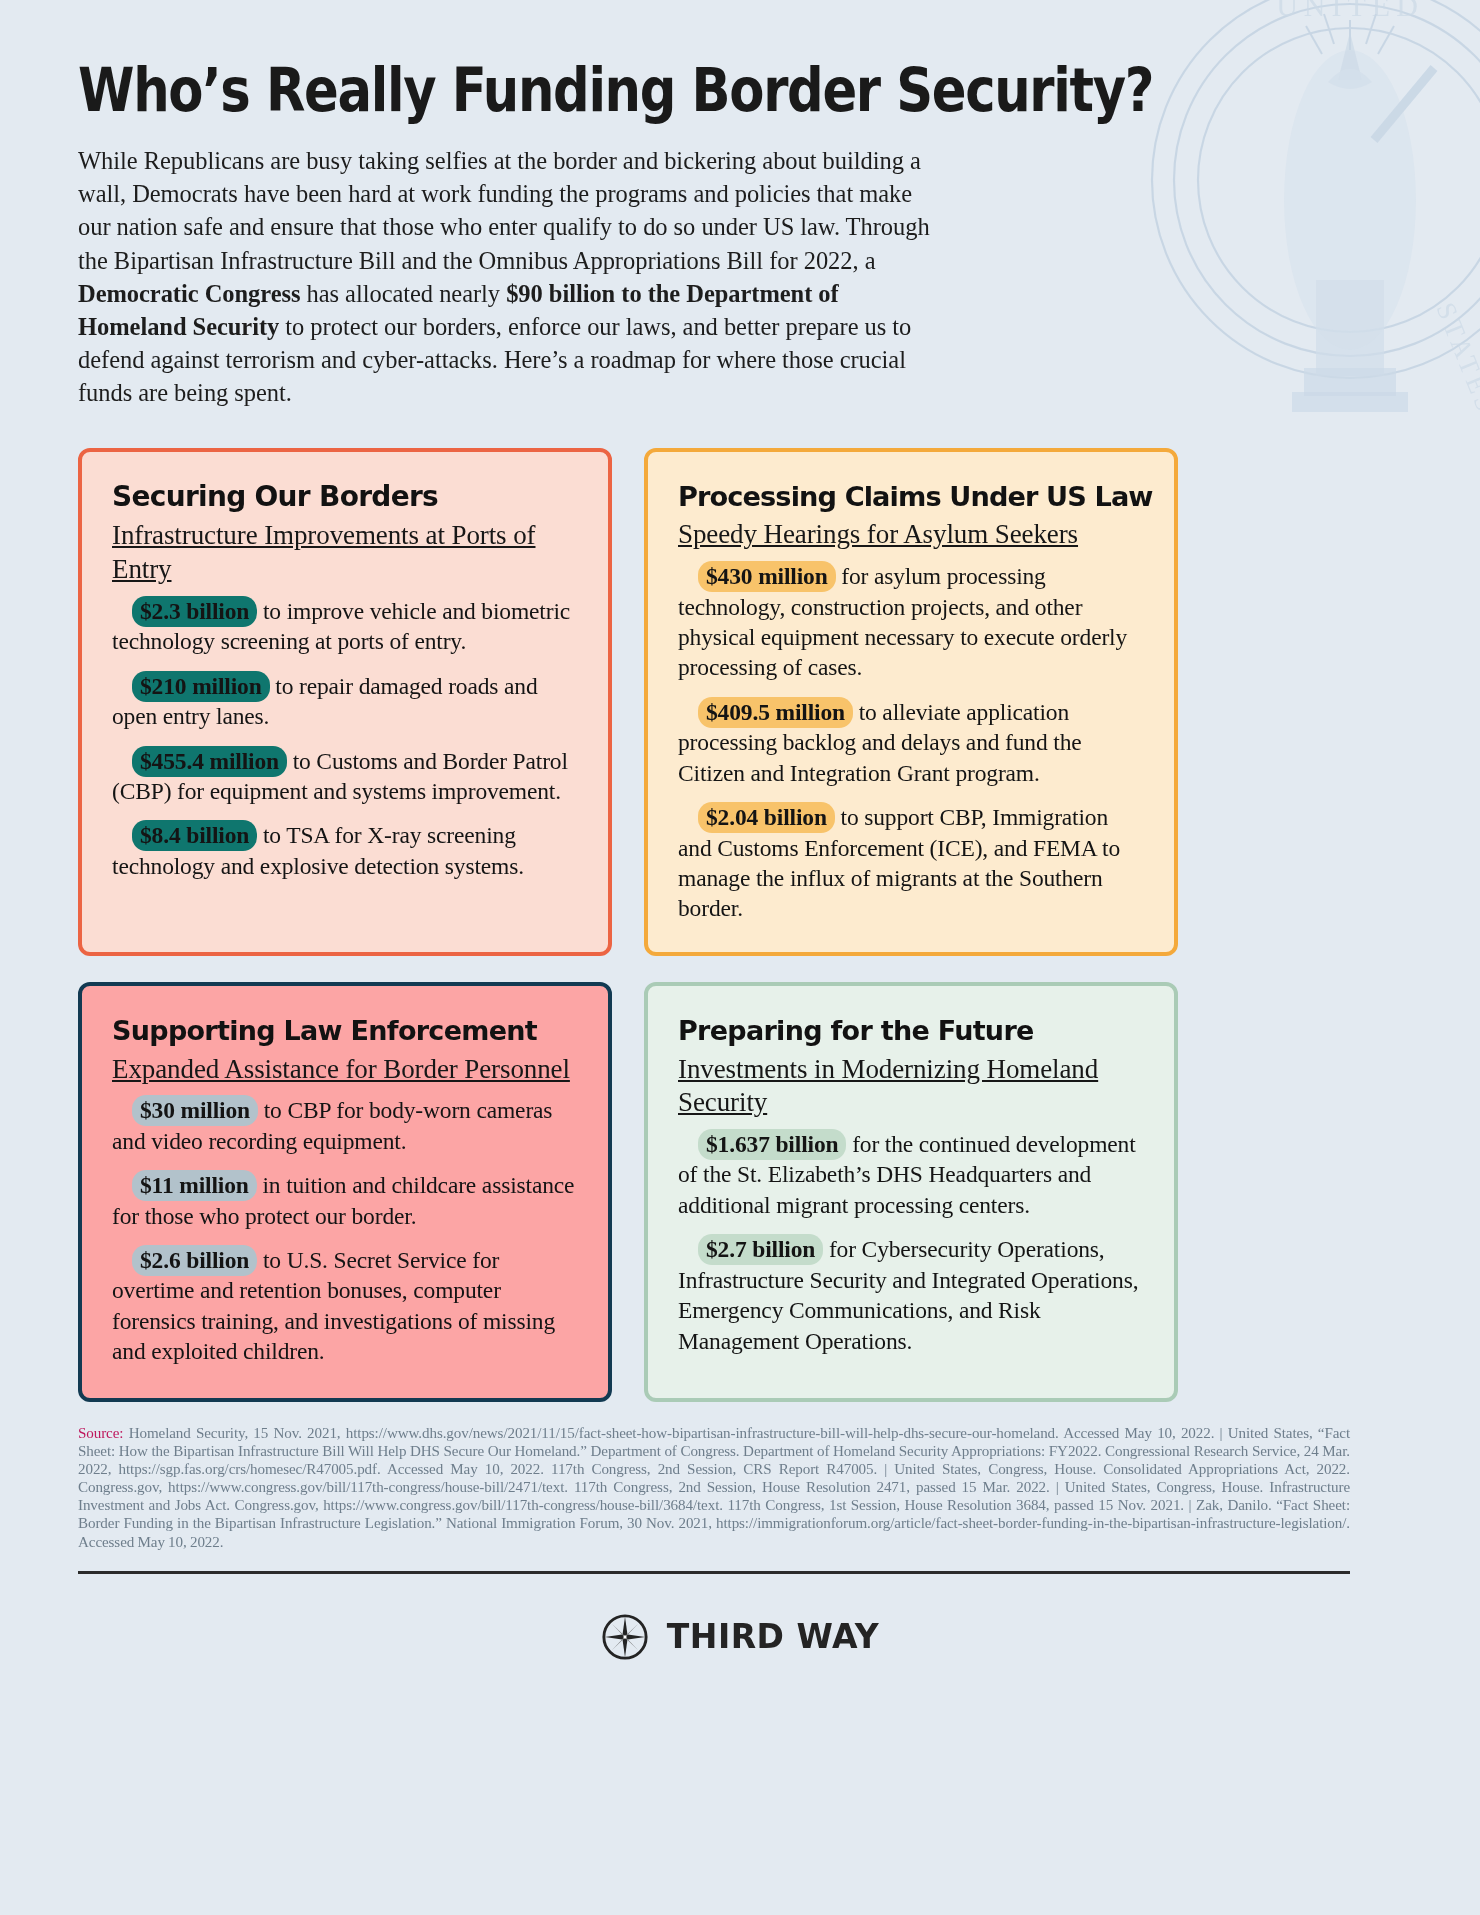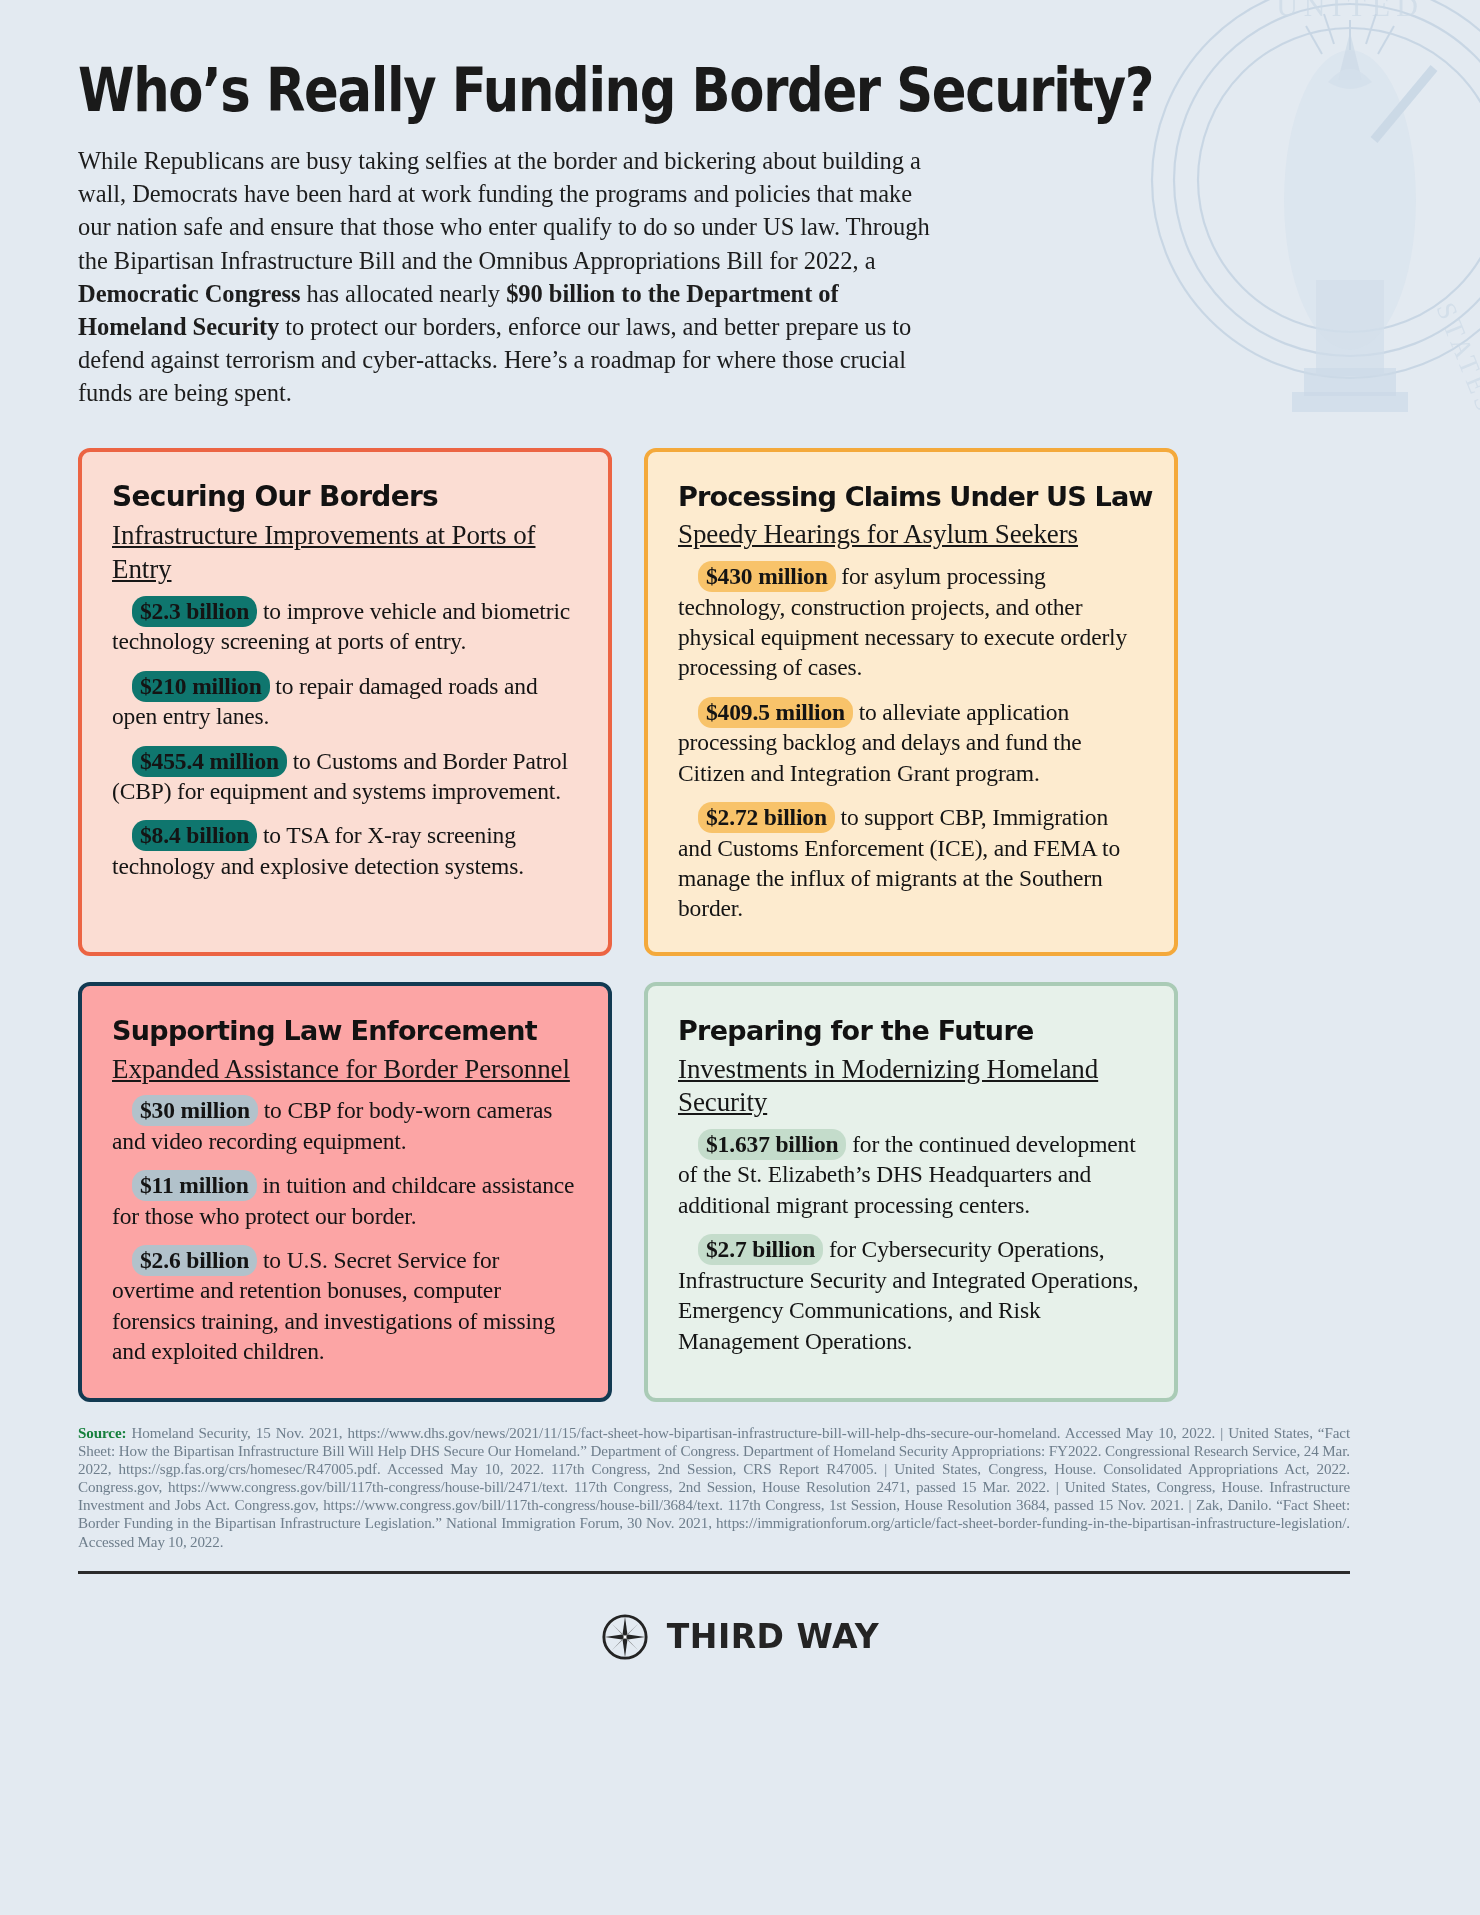--- a/index.html
+++ b/index.html
@@ -136,21 +136,21 @@
     margin-top: 22px;
     font-family: "Liberation Serif", serif;
     font-size: 15.1px;
     line-height: 1.2;
     color: #6E7E8C;
     text-align: justify;
     width: 1272px;
     letter-spacing: -0.1px;
     word-spacing: -0.4px;
   }
-  .source b { color: #15803d; font-weight: bold; }
+  .source b { color: #be185d; font-weight: normal; }
 
   
   .divider {
     margin: 20px 0 0 0;
     height: 3px;
     background: #2B2B2B;
     width: 1272px;
   }
 
   .footer {
@@ -221,21 +221,21 @@
         <li class="item"><span class="amt">$8.4 billion</span><span> to TSA for X-ray screening technology and explosive detection systems.</span></li>
       </ul>
     </section>
 
     <section class="card card-2">
       <h2 class="card-head">Processing Claims Under US Law</h2>
       <p class="card-sub">Speedy Hearings for Asylum Seekers</p>
       <ul class="items">
         <li class="item"><span class="amt">$430 million</span><span> for asylum processing technology, construction projects, and other physical equipment necessary to execute orderly processing of cases.</span></li>
         <li class="item"><span class="amt">$409.5 million</span><span> to alleviate application processing backlog and delays and fund the Citizen and Integration Grant program.</span></li>
-        <li class="item"><span class="amt">$2.72 billion</span><span> to support CBP, Immigration and Customs Enforcement (ICE), and FEMA to manage the influx of migrants at the Southern border.</span></li>
+        <li class="item"><span class="amt">$2.04 billion</span><span> to support CBP, Immigration and Customs Enforcement (ICE), and FEMA to manage the influx of migrants at the Southern border.</span></li>
       </ul>
     </section>
 
     <section class="card card-3">
       <h2 class="card-head">Supporting Law Enforcement</h2>
       <p class="card-sub">Expanded Assistance for Border Personnel</p>
       <ul class="items">
         <li class="item"><span class="amt">$30 million</span><span> to CBP for body-worn cameras and video recording equipment.</span></li>
         <li class="item"><span class="amt">$11 million</span><span> in tuition and childcare assistance for those who protect our border.</span></li>
         <li class="item"><span class="amt">$2.6 billion</span><span> to U.S. Secret Service for overtime and retention bonuses, computer forensics training, and investigations of missing and exploited children.</span></li>

